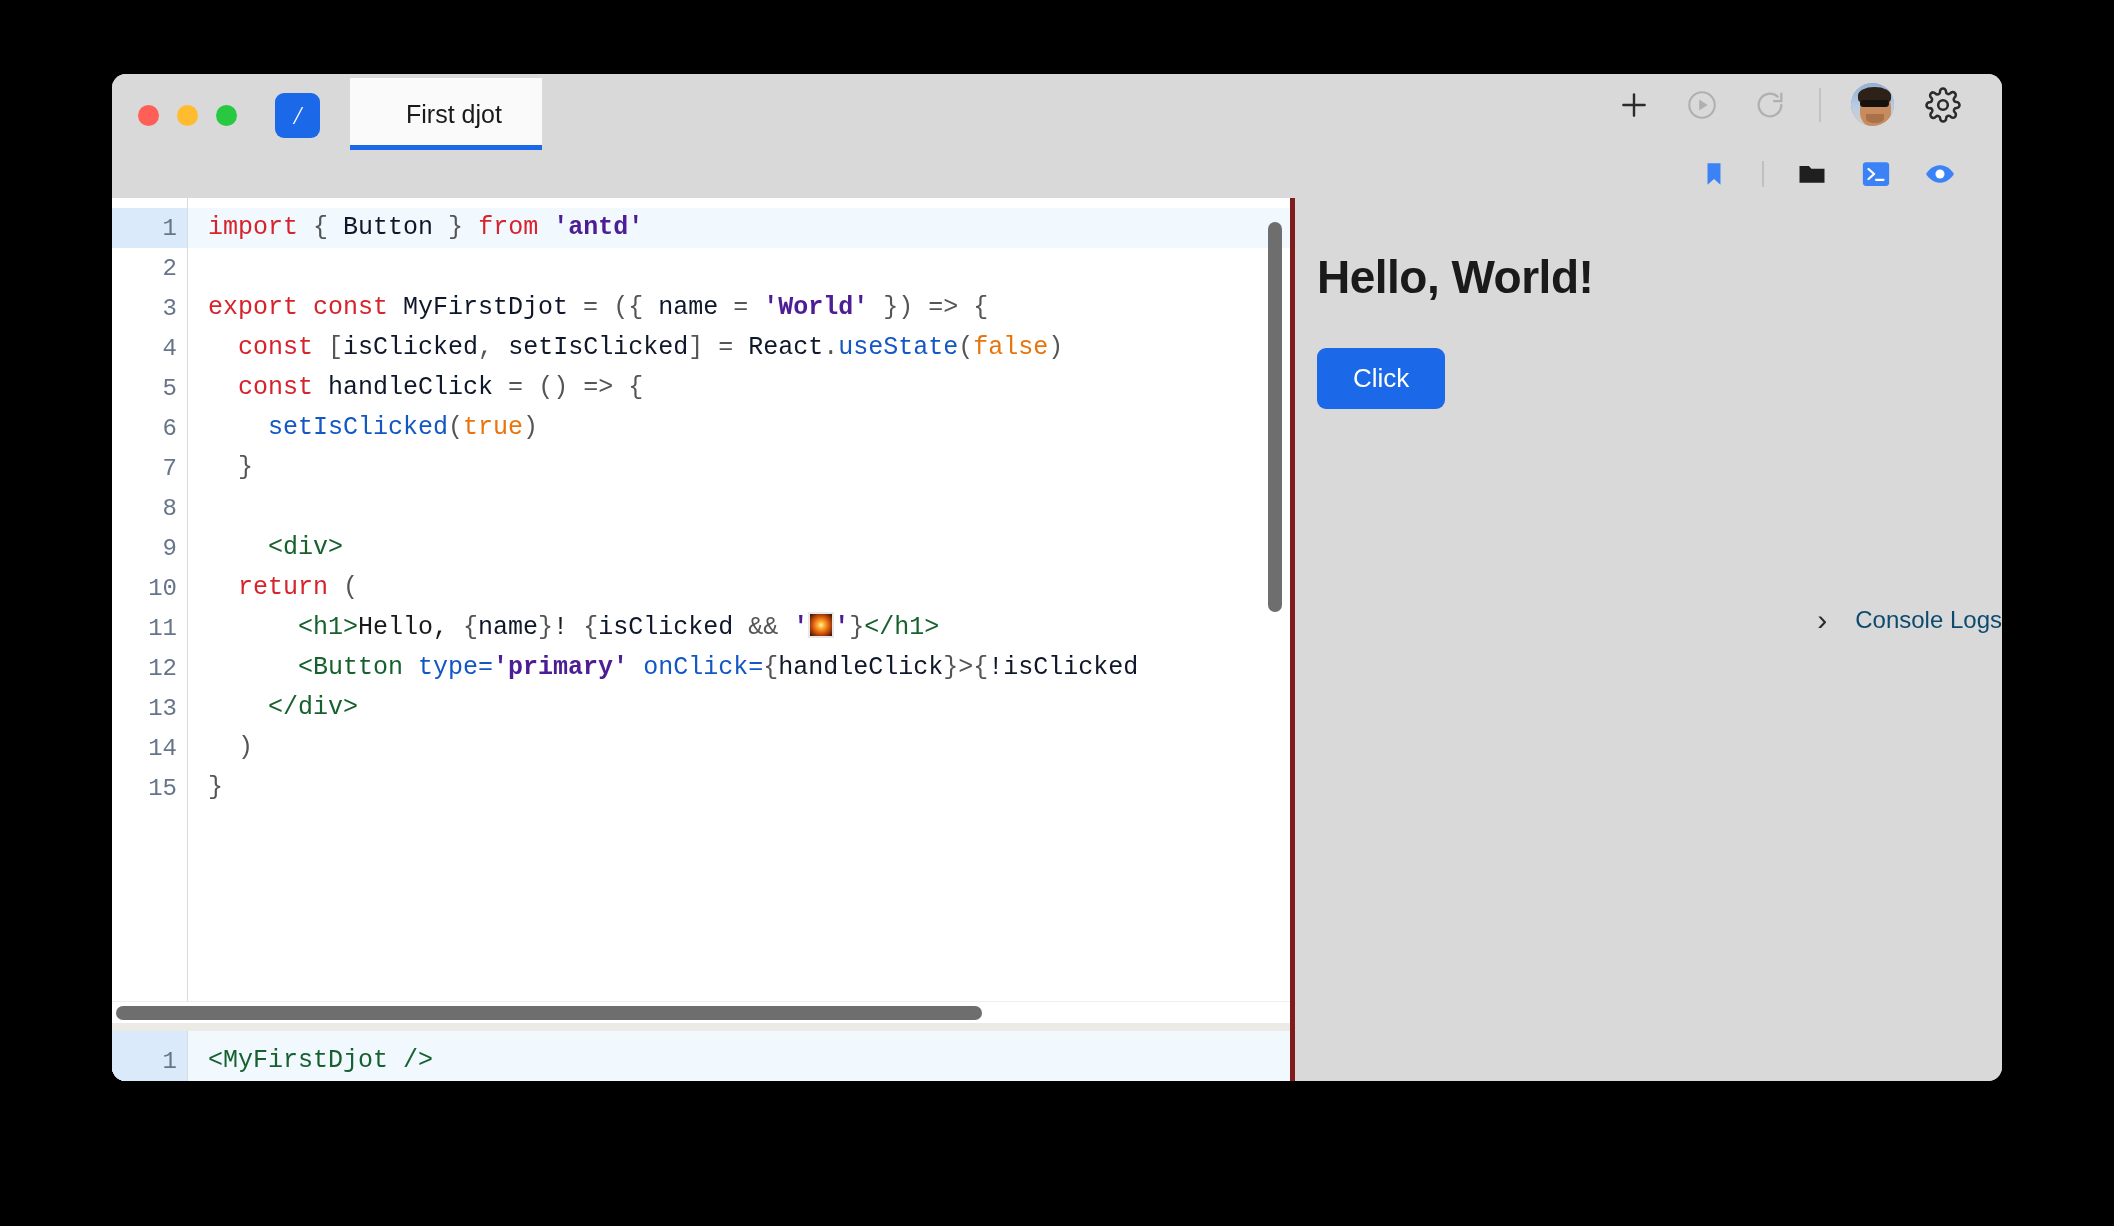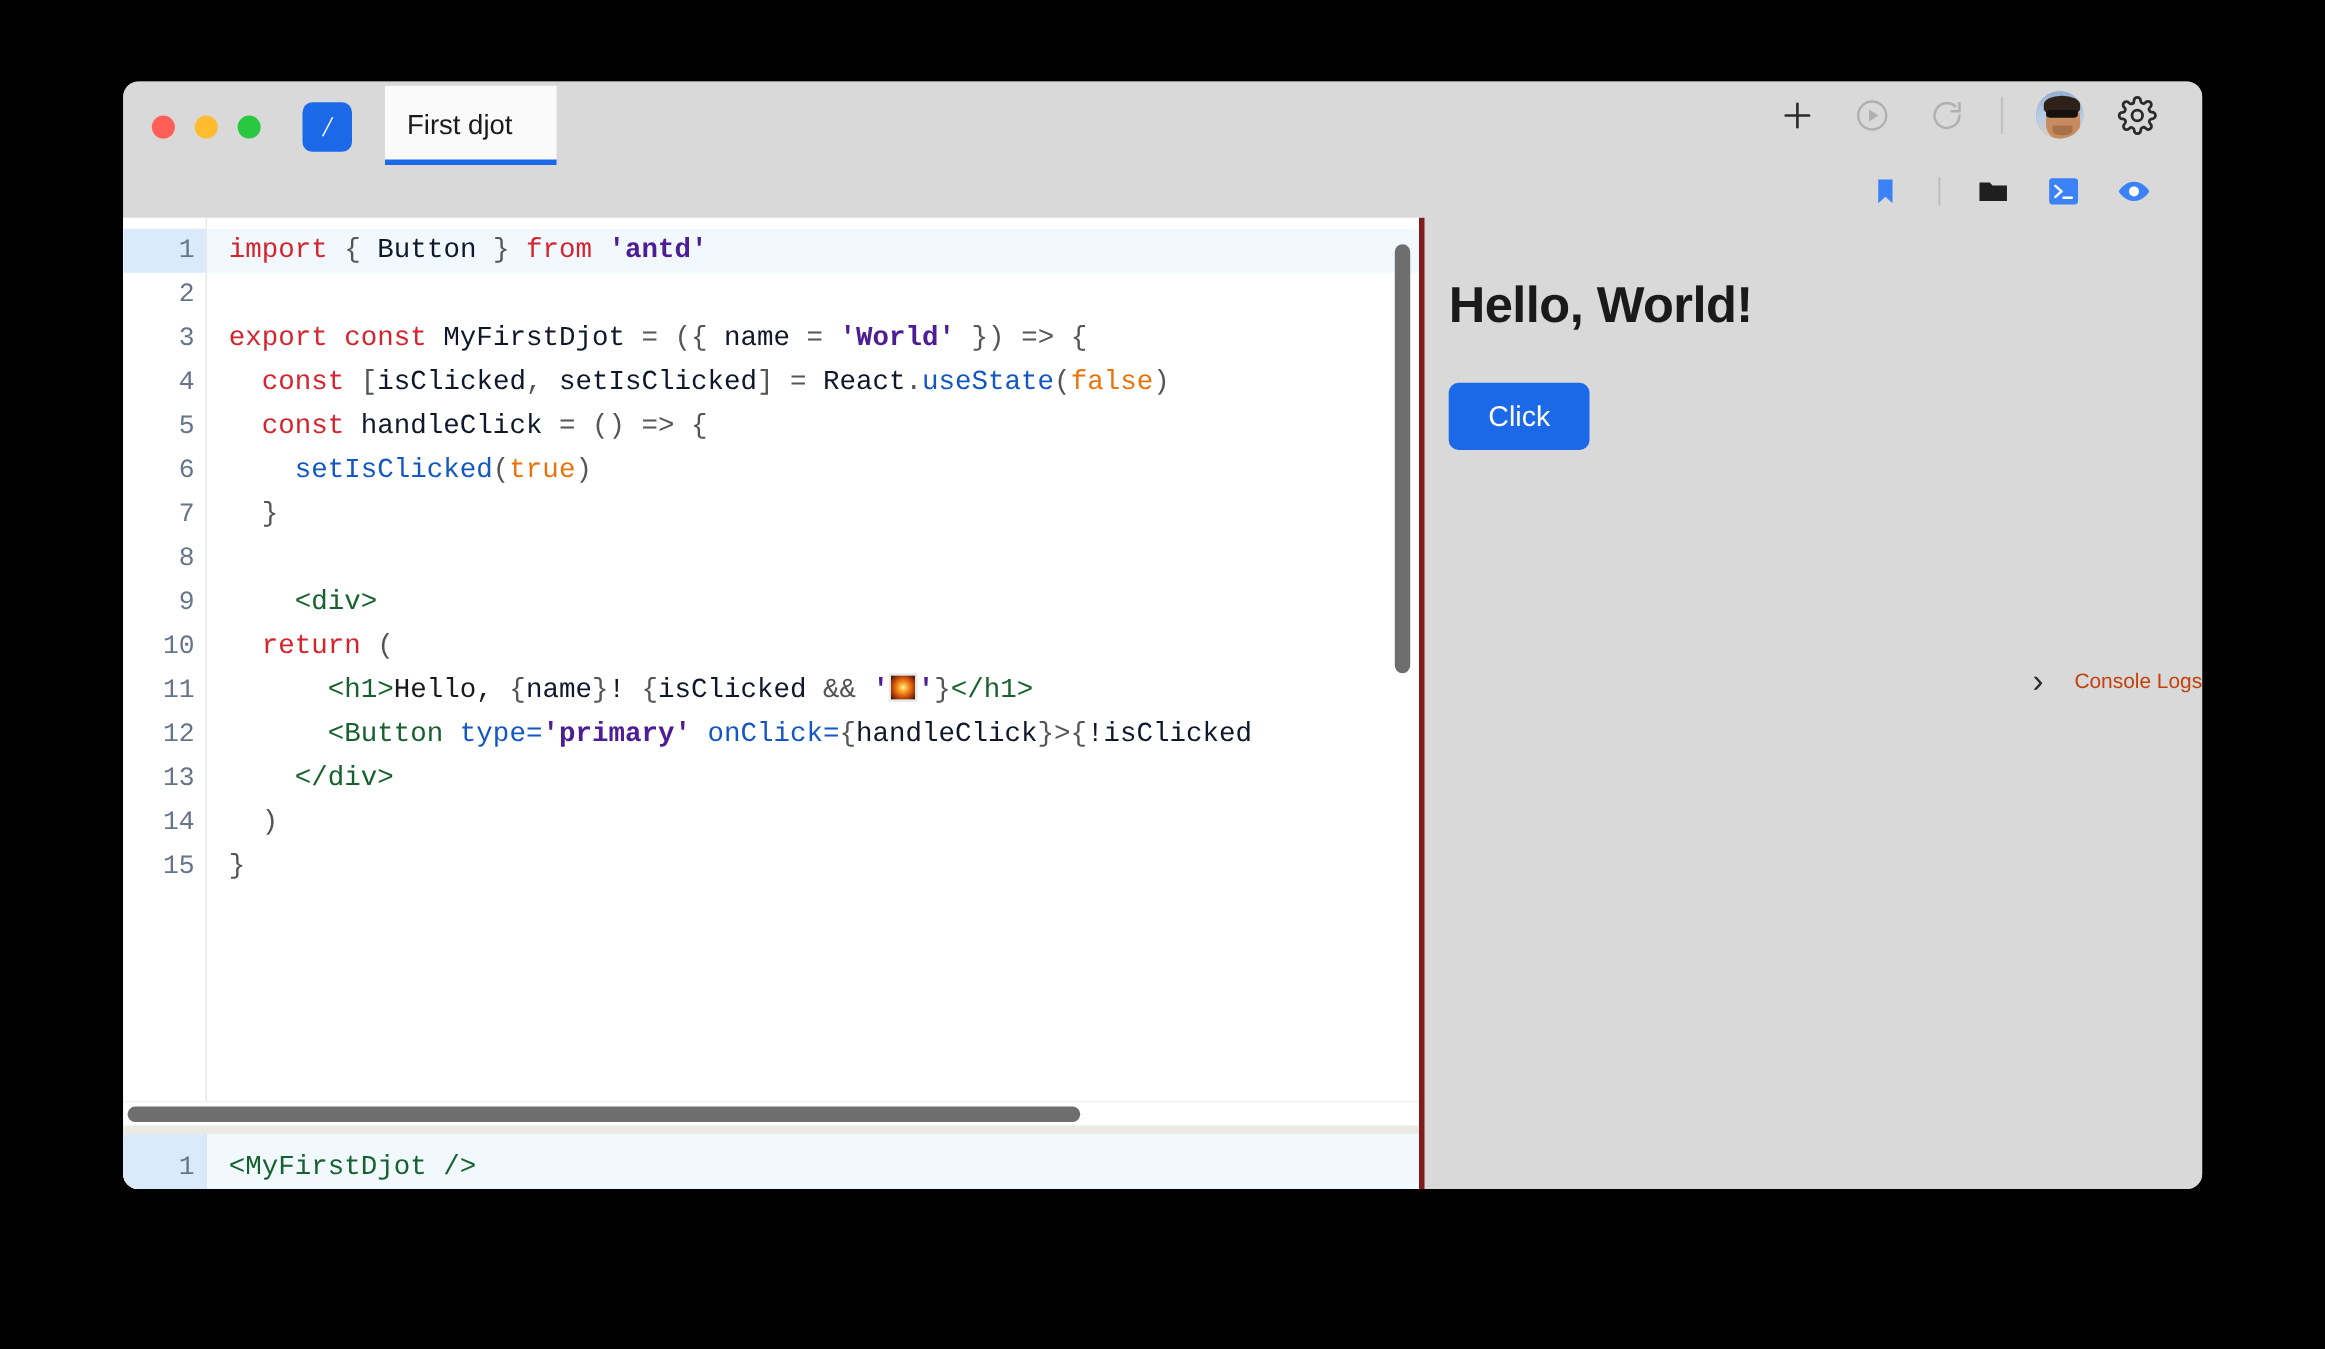--- a/index.html
+++ b/index.html
@@ -43,21 +43,21 @@
     margin: 0 0 12px 38px;
     display: flex; align-items: center; justify-content: center;
     color: #fff; font-size: 26px; font-weight: 500;
     font-style: italic;
     font-family: "Liberation Serif", serif;
   }
 
   .tabs { display: flex; align-items: flex-end; margin-left: 30px; }
   .tab {
     background: #fafafa;
-    padding: 22px 40px 16px 20px;
+    padding: 22px 40px 16px 56px;
     font-size: 25px; color: #1a1a1a;
     border-bottom: 5px solid #1b68e8;
     white-space: nowrap;
   }
 
   .titlebar-right {
     margin-left: auto;
     display: flex; align-items: center; gap: 30px;
     padding: 0 40px 24px 0;
   }
@@ -199,21 +199,21 @@
     font-size: 26px; border: none; border-radius: 9px;
     padding: 15px 36px; cursor: pointer;
     font-family: "Liberation Sans", sans-serif;
   }
   .console-row {
     display: flex; align-items: center; gap: 28px;
     padding: 0 0 40px 24px;
   }
   .console-chev { font-size: 30px; color: #2b2b2b; font-weight: 300;
     font-family: "Liberation Sans", sans-serif; }
-  .console-label { font-size: 19px; color: #c2410c; }
+  .console-label { font-size: 24px; color: #0c4a6e; }
 </style>
 </head>
 <body>
 
 <div id="window">
 
   <div class="titlebar">
     <div class="traffic">
       <div class="dot red"></div>
       <div class="dot yellow"></div>

